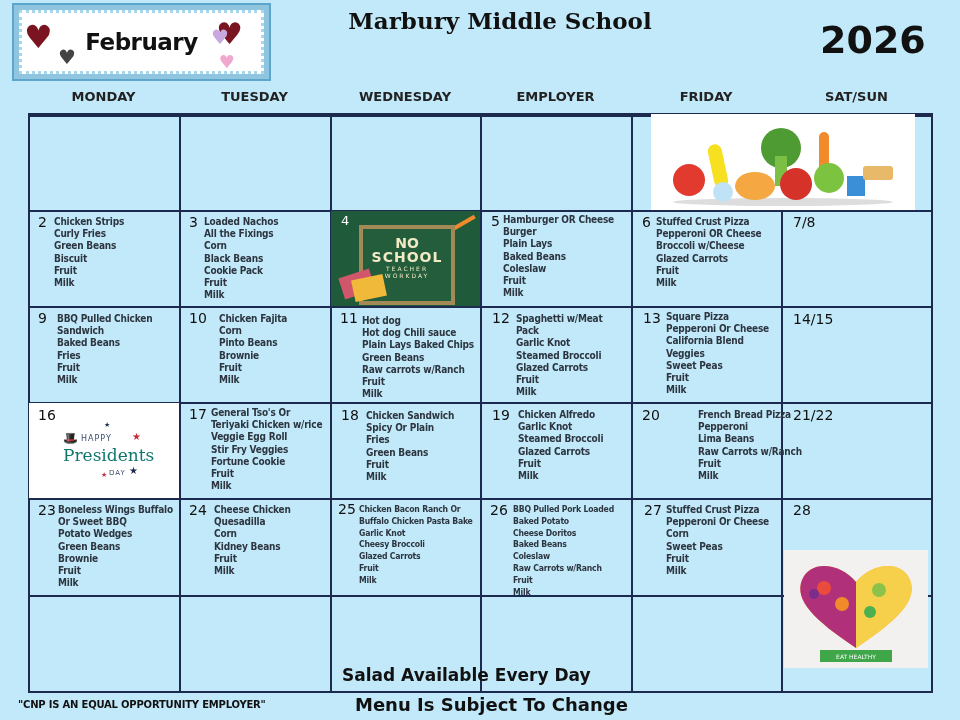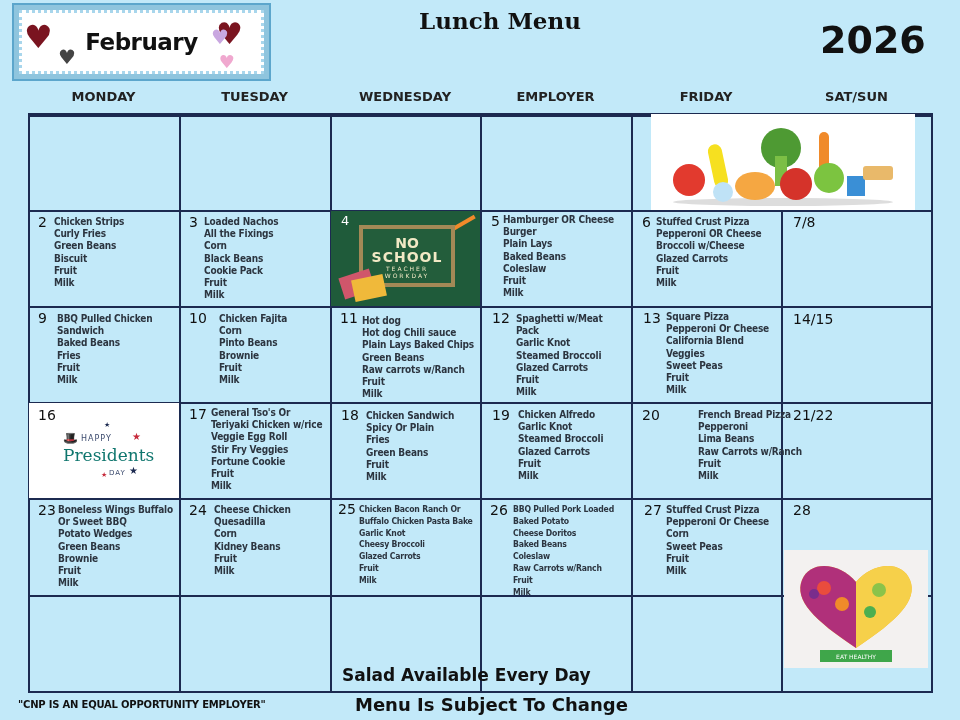--- a/index.html
+++ b/index.html
@@ -23,21 +23,21 @@
 
   .grid { position: absolute; left: 28px; top: 113px; width: 905px; height: 580px; border-top: 4px solid #1c2a50; }
   .vline { position: absolute; top: 113px; width: 1.5px; background: #1c2a50; height: 580px; }
   .hline { position: absolute; left: 28px; width: 905px; height: 1.5px; background: #1c2a50; }
   .daynum { position: absolute; font-size: 14px; color: #111; }
   .items { position: absolute; font-family: "DejaVu Sans Condensed", "DejaVu Sans", sans-serif; font-size: 10px; font-weight: bold; line-height: 12.2px; color: #2c3540; white-space: nowrap; letter-spacing: -0.2px; }
   .items.small { font-size: 8.6px; line-height: 11.8px; }
 
   .img-box { position: absolute; background: #fff; overflow: hidden; }
   .noschool { position: absolute; left: 331px; top: 211px; width: 149px; height: 95px; background: #1f5b3a; }
-  .chalk { position: absolute; left: 28px; top: 14px; width: 96px; height: 62px; border: 4px solid #a38956; background: #235d3b; text-align: center; color: #f2e9c5; }
+  .chalk { position: absolute; left: 28px; top: 14px; width: 96px; height: 80px; border: 4px solid #a38956; background: #235d3b; text-align: center; color: #f2e9c5; }
   .ns1 { font-size: 14px; font-weight: bold; margin-top: 7px; line-height: 14px; }
   .ns2 { font-size: 14px; font-weight: bold; line-height: 15px; letter-spacing: 1px; }
   .ns3 { font-size: 6px; letter-spacing: 2px; line-height: 7px; }
   .book { position: absolute; left: 10px; top: 62px; width: 32px; height: 22px; background: #d0566b; transform: rotate(-18deg); }
   .book2 { position: absolute; left: 22px; top: 66px; width: 32px; height: 22px; background: #f0b93a; transform: rotate(-12deg); }
   .pencil { position: absolute; left: 112px; top: 12px; width: 34px; height: 4px; background: #f08a2a; transform: rotate(-30deg); }
 
   .footer-left { position: absolute; left: 18px; top: 699px; font-size: 10px; font-weight: bold; color: #111; letter-spacing: -0.2px; }
   .footer-salad { position: absolute; left: 342px; top: 665px; font-size: 17px; font-weight: bold; color: #111; }
   .footer-change { position: absolute; left: 355px; top: 694px; font-size: 18px; font-weight: bold; color: #111; }
@@ -50,21 +50,21 @@
     <span class="heart h1">♥</span>
     <span class="heart h2">♥</span>
     <span class="banner-text">February</span>
     <span class="heart h3">♥</span>
     <span class="heart h4">♥</span>
     <span class="heart h5">♥</span>
   </div>
 </div>
 
 <div class="title">
-  <div>Lunch Menu</div>
+  <div>Marbury Middle School</div>
 </div>
 <div class="year">2026</div>
 
 <div class="dayhead" style="left:28px;width:151px">MONDAY</div>
 <div class="dayhead" style="left:179px;width:151px">TUESDAY</div>
 <div class="dayhead" style="left:330px;width:150px">WEDNESDAY</div>
 <div class="dayhead" style="left:480px;width:151px">EMPLOYER</div>
 <div class="dayhead" style="left:631px;width:150px">FRIDAY</div>
 <div class="dayhead" style="left:781px;width:151px">SAT/SUN</div>
 

